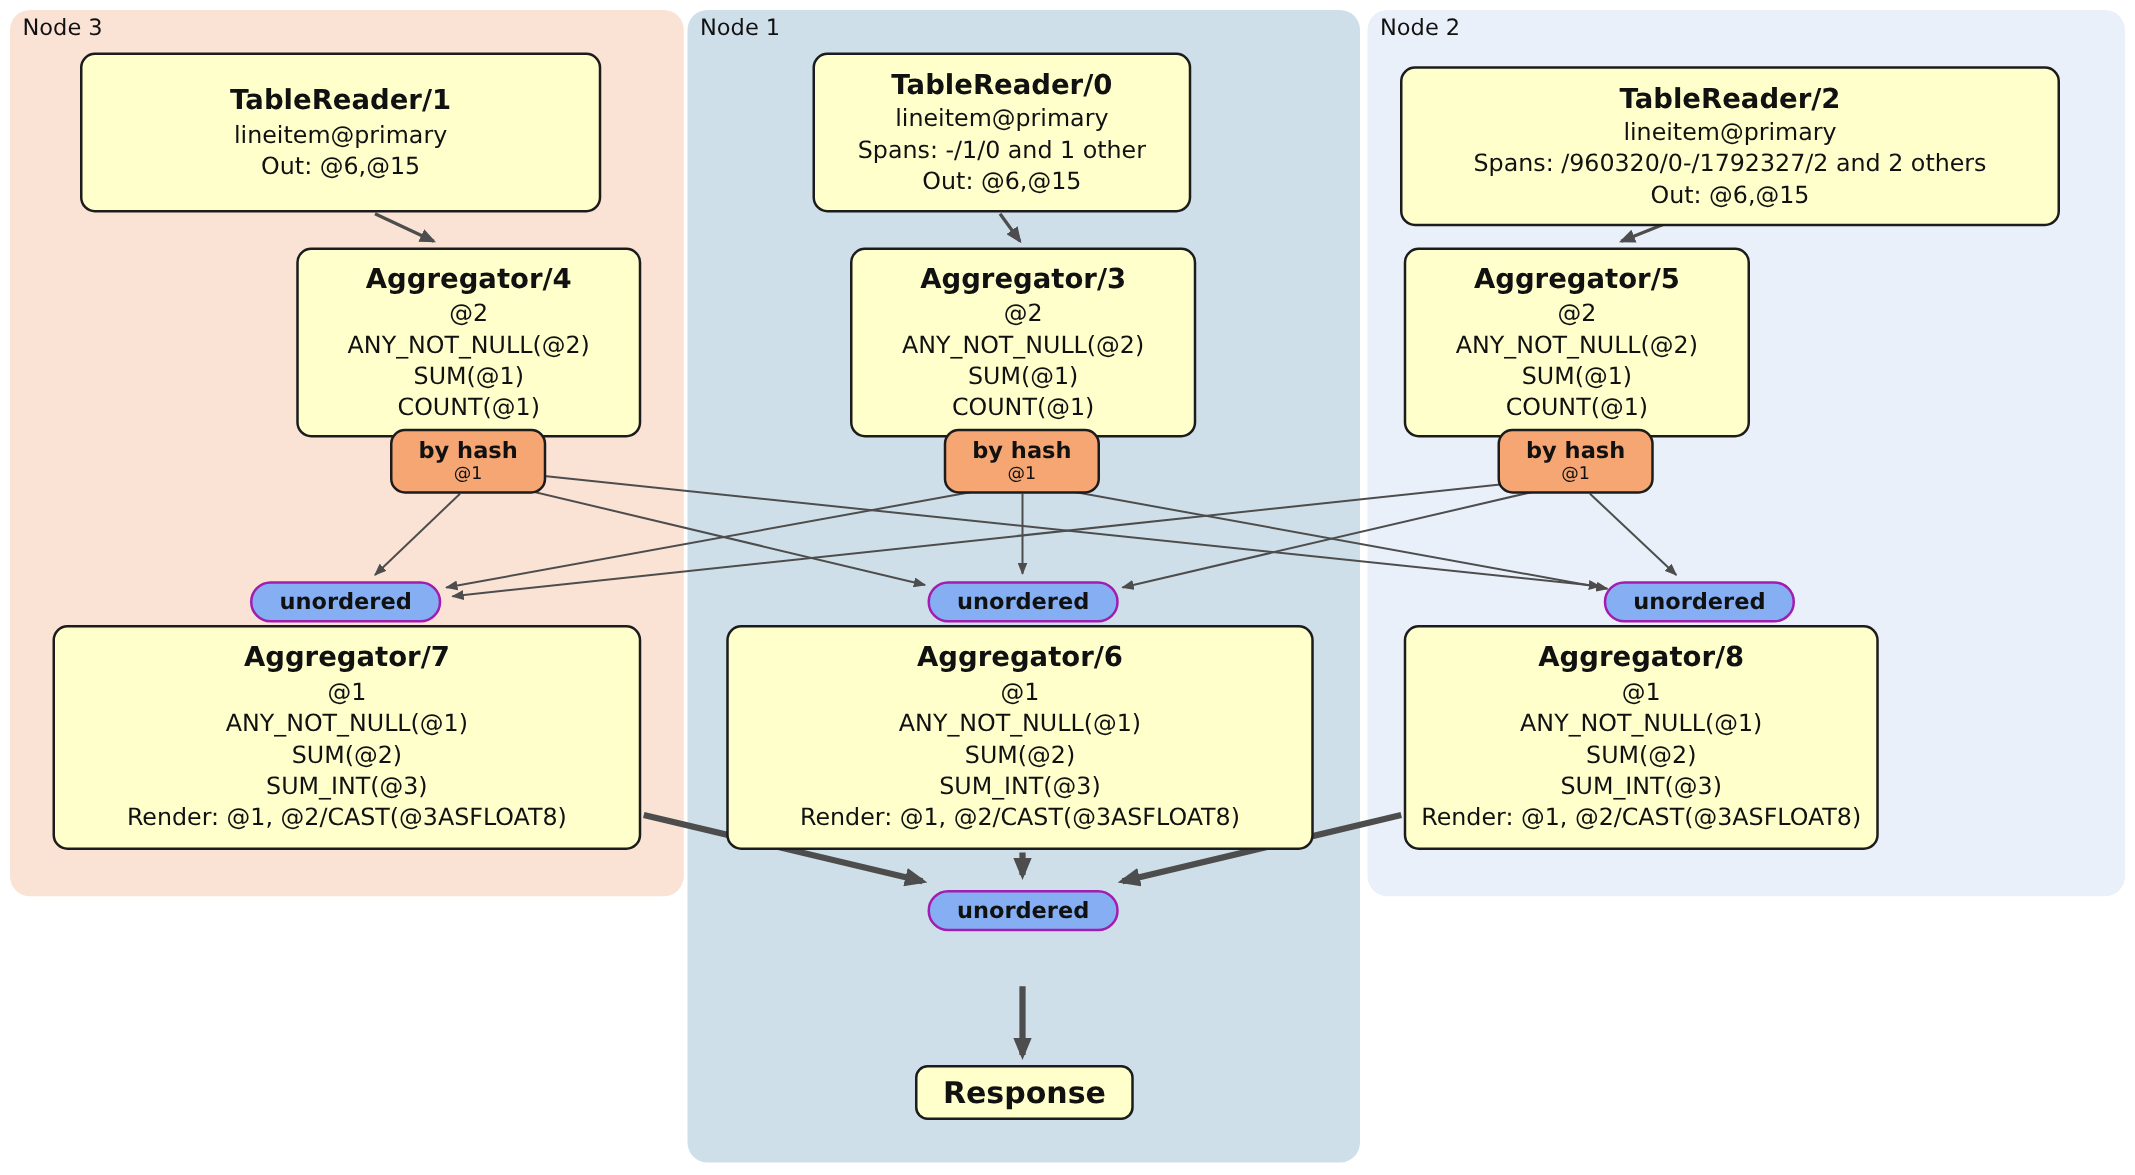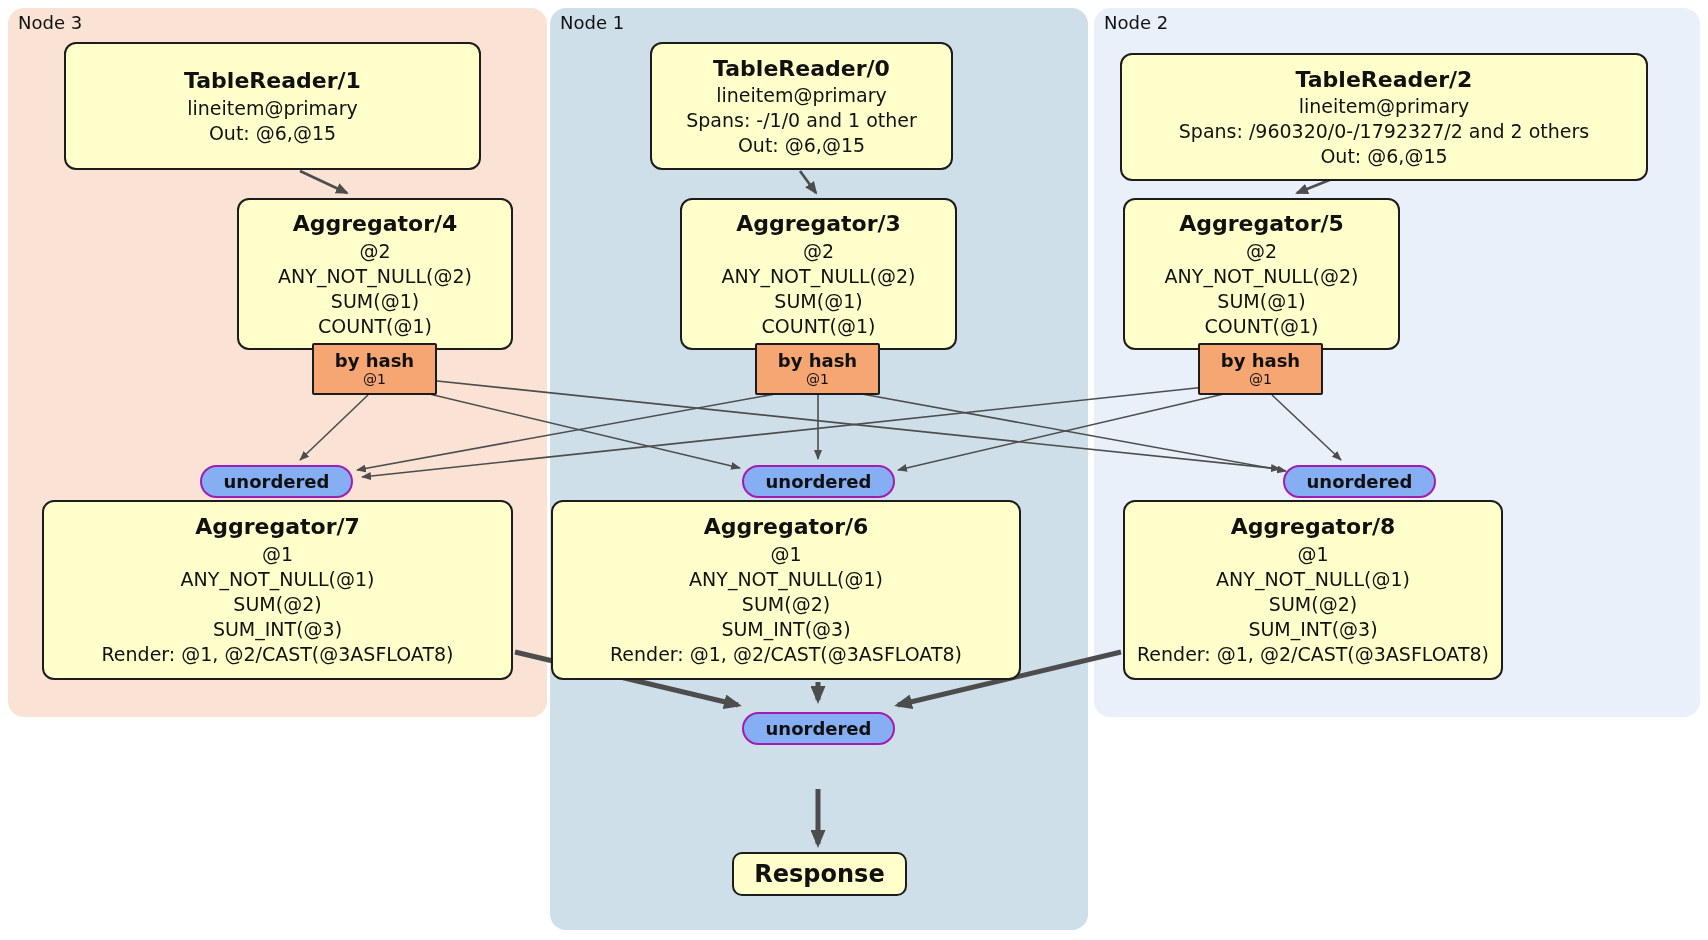--- a/index.html
+++ b/index.html
@@ -15,21 +15,21 @@
   .edge-thick{stroke:#4d4d4d;stroke-width:5;fill:none;}
   .pbox{
     position:absolute;background:#FFFFCC;border:2px solid #1c1c1c;border-radius:12px;
     display:flex;flex-direction:column;justify-content:center;align-items:center;
     text-align:center;box-sizing:border-box;padding:4px 16px;
   }
   .ptitle{font-size:22px;font-weight:bold;line-height:1.35;white-space:nowrap;}
   .pline{font-size:19px;line-height:1.32;white-space:nowrap;}
   .router{
     position:absolute;width:125px;height:52px;background:#F5A673;border:2px solid #1c1c1c;
-    border-radius:2px;display:flex;flex-direction:column;justify-content:center;align-items:center;
+    border-radius:12px;display:flex;flex-direction:column;justify-content:center;align-items:center;
     text-align:center;box-sizing:border-box;
   }
   .router-label{font-size:18px;font-weight:bold;line-height:1.1;}
   .router-detail{font-size:14px;line-height:1.2;}
   .sync{
     position:absolute;width:153px;height:33px;background:#85AFF2;border:2px solid #a21caf;
     border-radius:17px;display:flex;justify-content:center;align-items:center;
     font-size:18px;font-weight:bold;box-sizing:border-box;
   }
   .smallbox{border-radius:10px;}
@@ -122,21 +122,21 @@
   </div>
 
   <div class="pbox" style="left:42px;top:500px;width:471px;height:180px;">
     <div class="ptitle">Aggregator/7</div>
     <div class="pline">@1</div>
     <div class="pline">ANY_NOT_NULL(@1)</div>
     <div class="pline">SUM(@2)</div>
     <div class="pline">SUM_INT(@3)</div>
     <div class="pline">Render: @1, @2/CAST(@3ASFLOAT8)</div>
   </div>
-  <div class="pbox" style="left:551px;top:500px;width:470px;height:180px;">
+  <div class="pbox" style="left:581px;top:500px;width:470px;height:180px;">
     <div class="ptitle">Aggregator/6</div>
     <div class="pline">@1</div>
     <div class="pline">ANY_NOT_NULL(@1)</div>
     <div class="pline">SUM(@2)</div>
     <div class="pline">SUM_INT(@3)</div>
     <div class="pline">Render: @1, @2/CAST(@3ASFLOAT8)</div>
   </div>
   <div class="pbox" style="left:1123px;top:500px;width:380px;height:180px;text-align:center;">
     <div class="ptitle">Aggregator/8</div>
     <div class="pline">@1</div>

